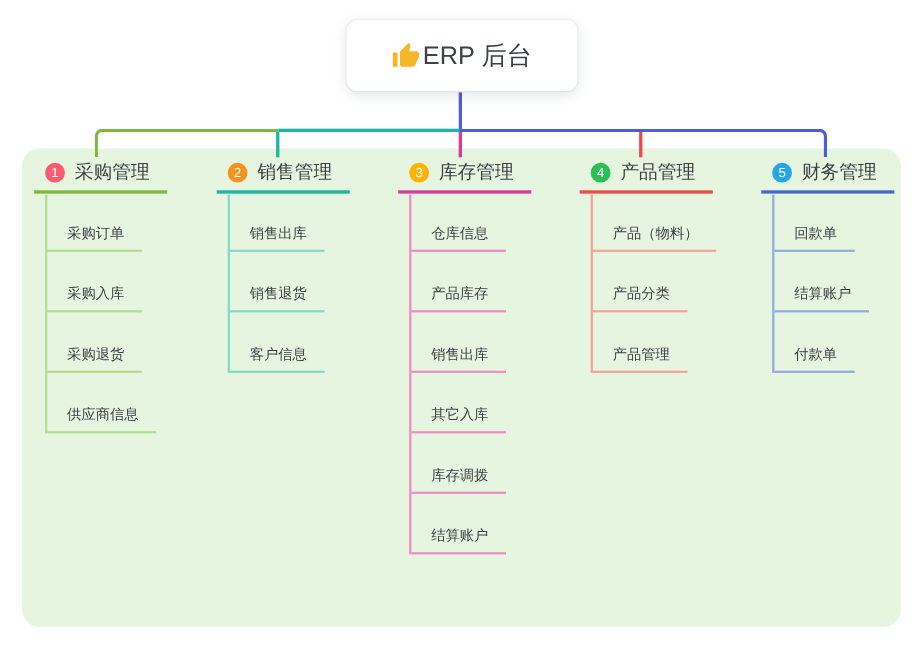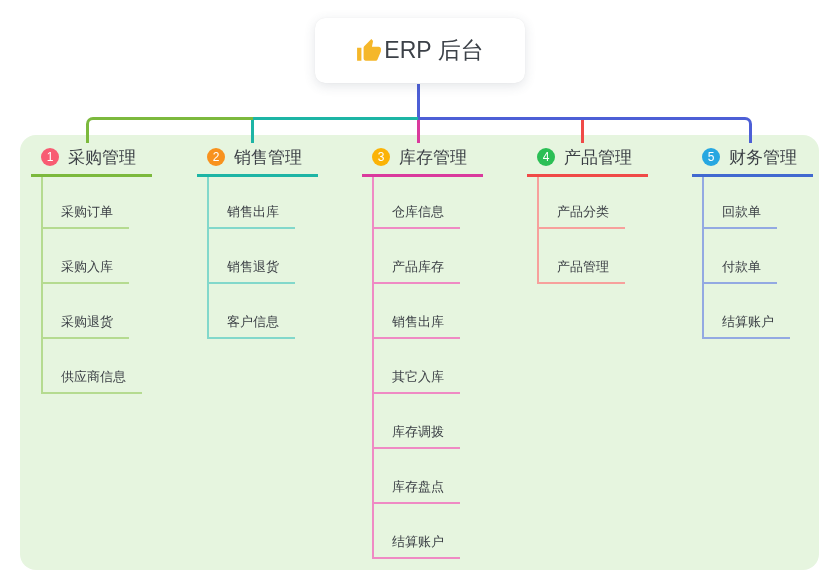--- a/index.html
+++ b/index.html
@@ -128,54 +128,54 @@
       <div class="item">
           <span>销售出库</span>
         </div>
       <div class="item">
           <span>其它入库</span>
         </div>
       <div class="item">
           <span>库存调拨</span>
         </div>
       <div class="item">
-          <span>库存盘点</span>
-        </div>
-      <div class="item">
           <span>结算账户</span>
         </div>
     </div>
   </div>
 
   <div class="branch b4" style="--c: #f04a47; --cl: #f7a09c; --badge: #2bbf55;">
     <div class="head">
       <span class="badge">4</span>
       <span class="title">产品管理</span>
     </div>
     <div class="items">
+      <div class="item">
+          <span>产品（物料）</span>
+        </div>
       <div class="item">
           <span>产品分类</span>
         </div>
       <div class="item">
           <span>产品管理</span>
         </div>
     </div>
   </div>
 
   <div class="branch b5" style="--c: #4169d0; --cl: #93a9e2; --badge: #27a7e1;">
     <div class="head">
       <span class="badge">5</span>
       <span class="title">财务管理</span>
     </div>
     <div class="items">
       <div class="item">
           <span>回款单</span>
         </div>
       <div class="item">
-          <span>付款单</span>
+          <span>结算账户</span>
         </div>
       <div class="item">
-          <span>结算账户</span>
+          <span>付款单</span>
         </div>
     </div>
   </div>
 
 </div>
 
 </body></html>

